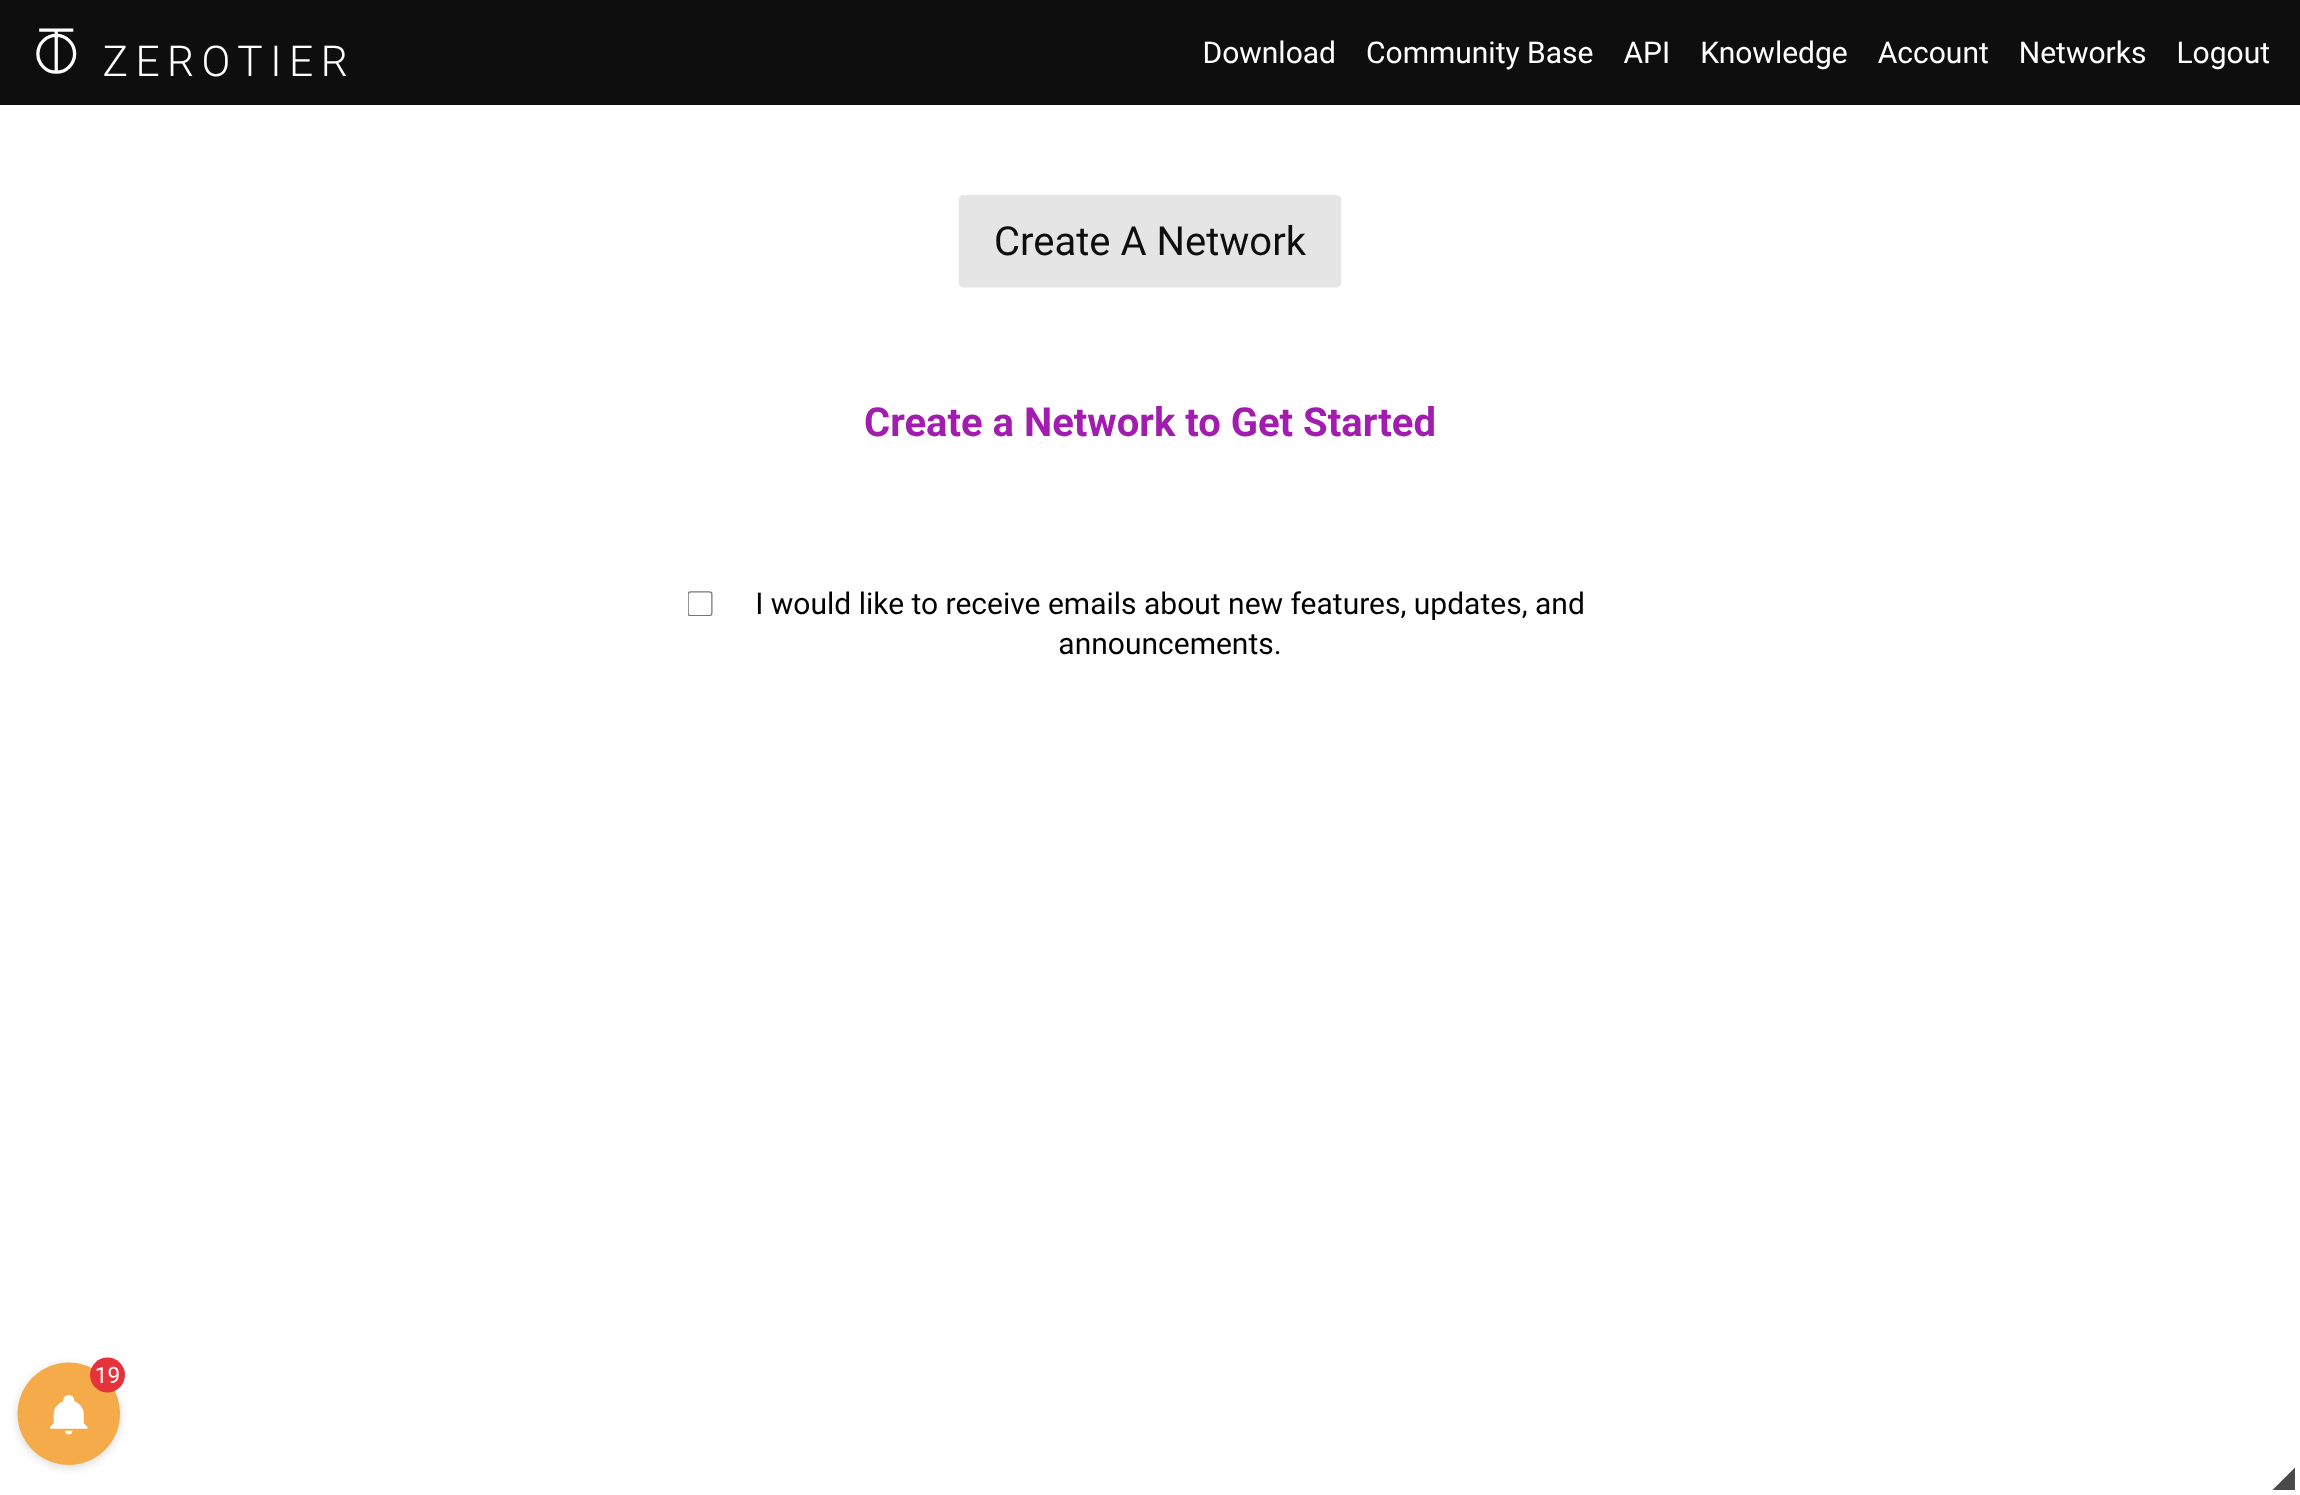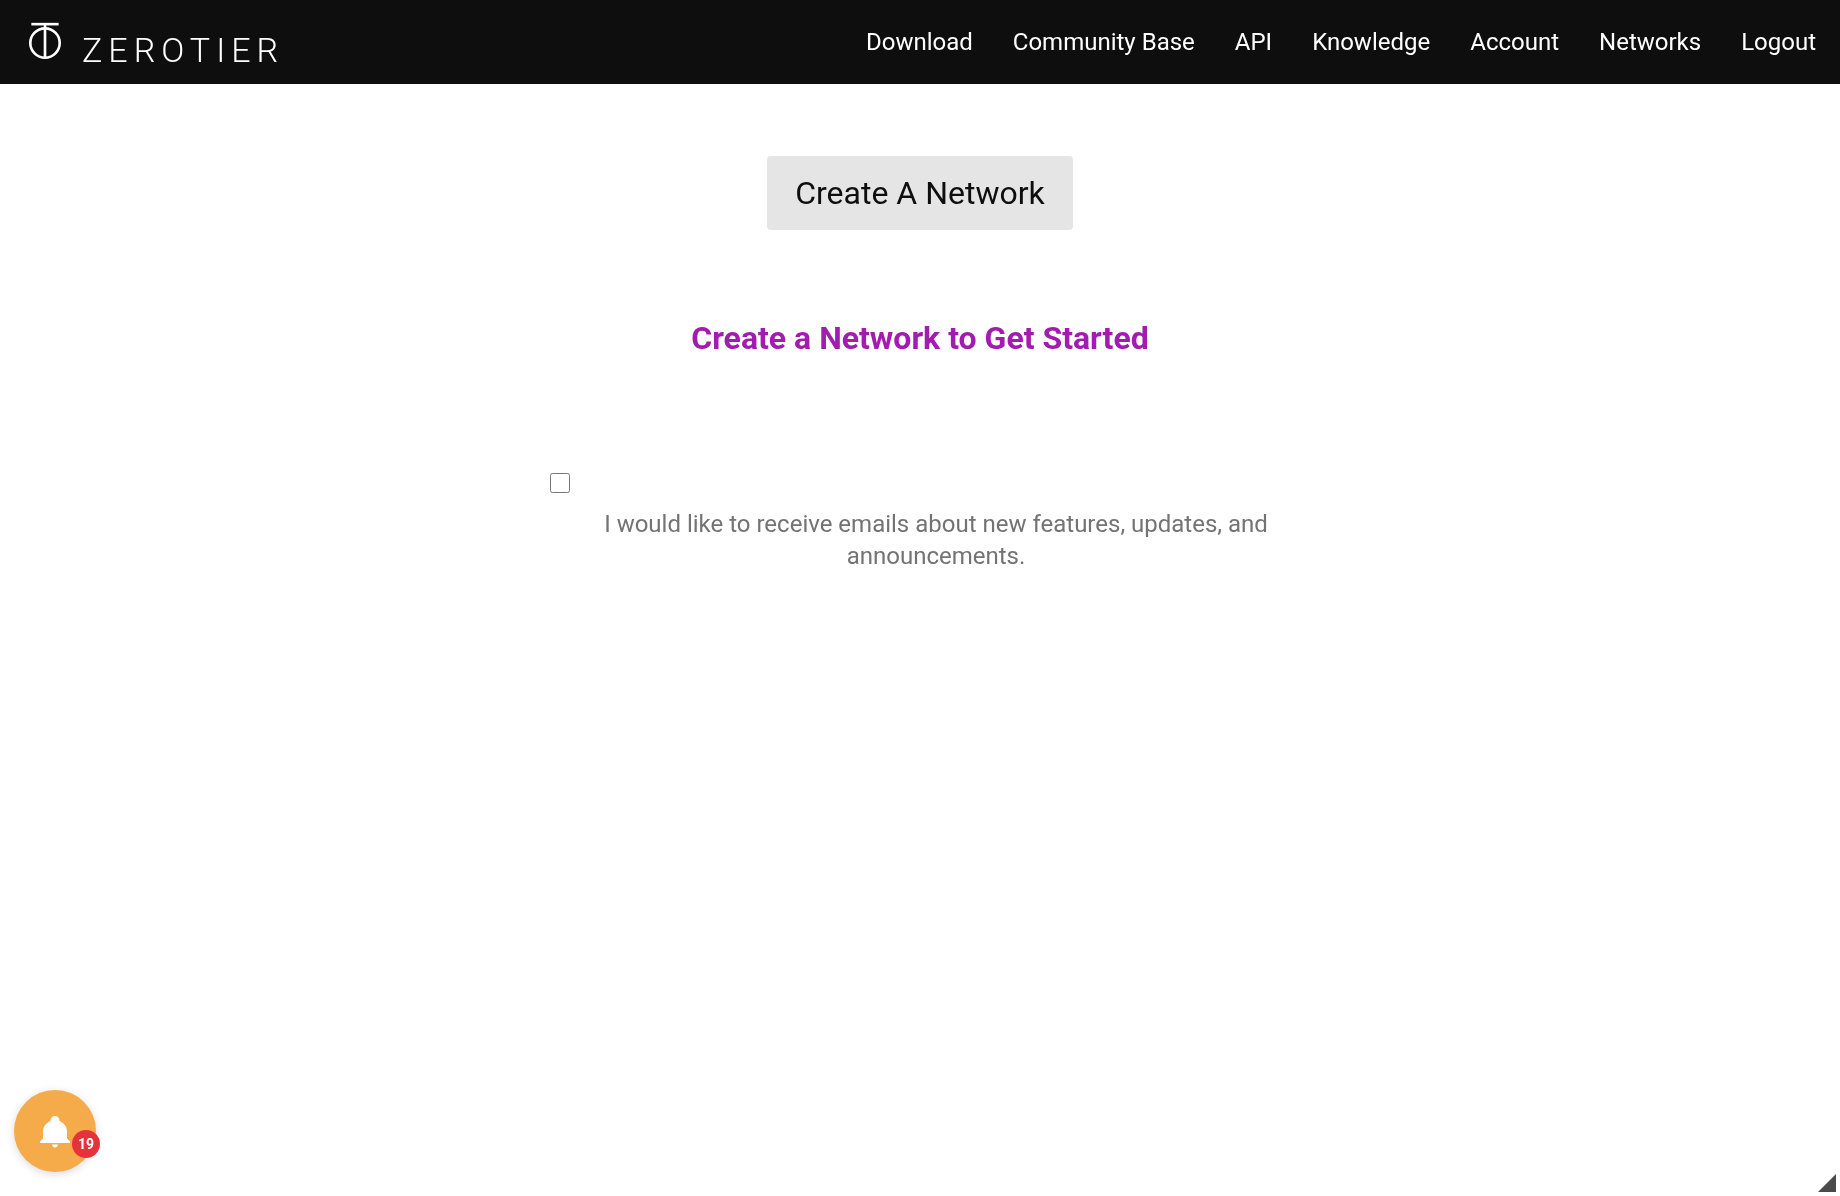--- a/index.html
+++ b/index.html
@@ -43,21 +43,21 @@
     .logo-text {
       color: #fff;
       font-size: 34px;
       font-weight: 300;
       letter-spacing: 6px;
       margin-top: 16px;
     }
     
     .nav {
       display: flex;
-      gap: 40px;
+      gap: 24px;
     }
     
     .nav-link {
       color: #fff;
       font-size: 24px;
       font-weight: 400;
       text-decoration: none;
       cursor: pointer;
     }
     
@@ -100,24 +100,23 @@
     .checkbox {
       width: 20px;
       height: 20px;
       margin-top: 6px;
       cursor: pointer;
       flex-shrink: 0;
     }
     
     .checkbox-label {
       font-size: 24px;
-      color: #737373;
+      color: #000000;
       line-height: 1.35;
       text-align: center;
-      margin-top: 41px;
     }
     
     .notification-fab {
       position: absolute;
       bottom: 24px;
       left: 14px;
       width: 82px;
       height: 82px;
       border-radius: 50%;
       background: #f5ab4a;
@@ -139,23 +138,22 @@
       top: -4px;
       right: -4px;
       background: #e6333b;
       color: #fff;
       border-radius: 50%;
       min-width: 28px;
       height: 28px;
       display: flex;
       align-items: center;
       justify-content: center;
-      font-size: 14px;
-      font-weight: 700;
-      margin-top: 44px;
+      font-size: 18px;
+      font-weight: 400;
     }
     
     .resize-handle {
       position: absolute;
       bottom: 4px;
       right: 4px;
       width: 0;
       height: 0;
       border-left: 18px solid transparent;
       border-bottom: 18px solid #4a4a4a;

